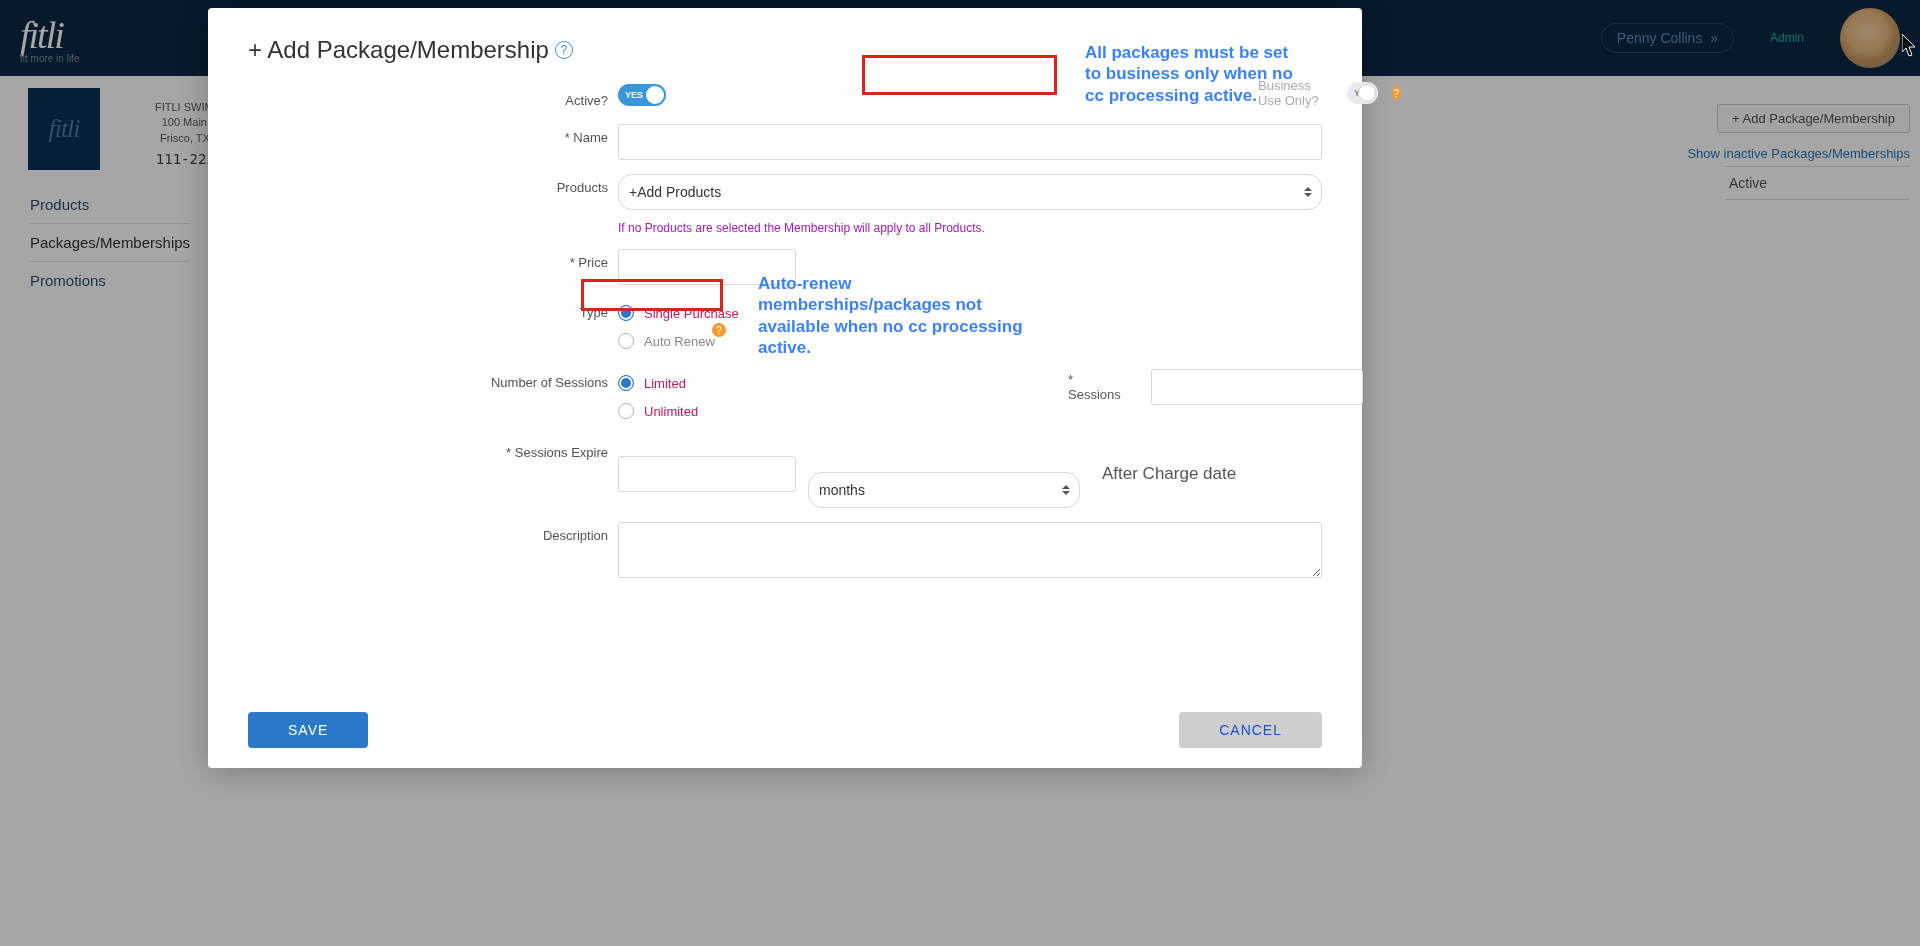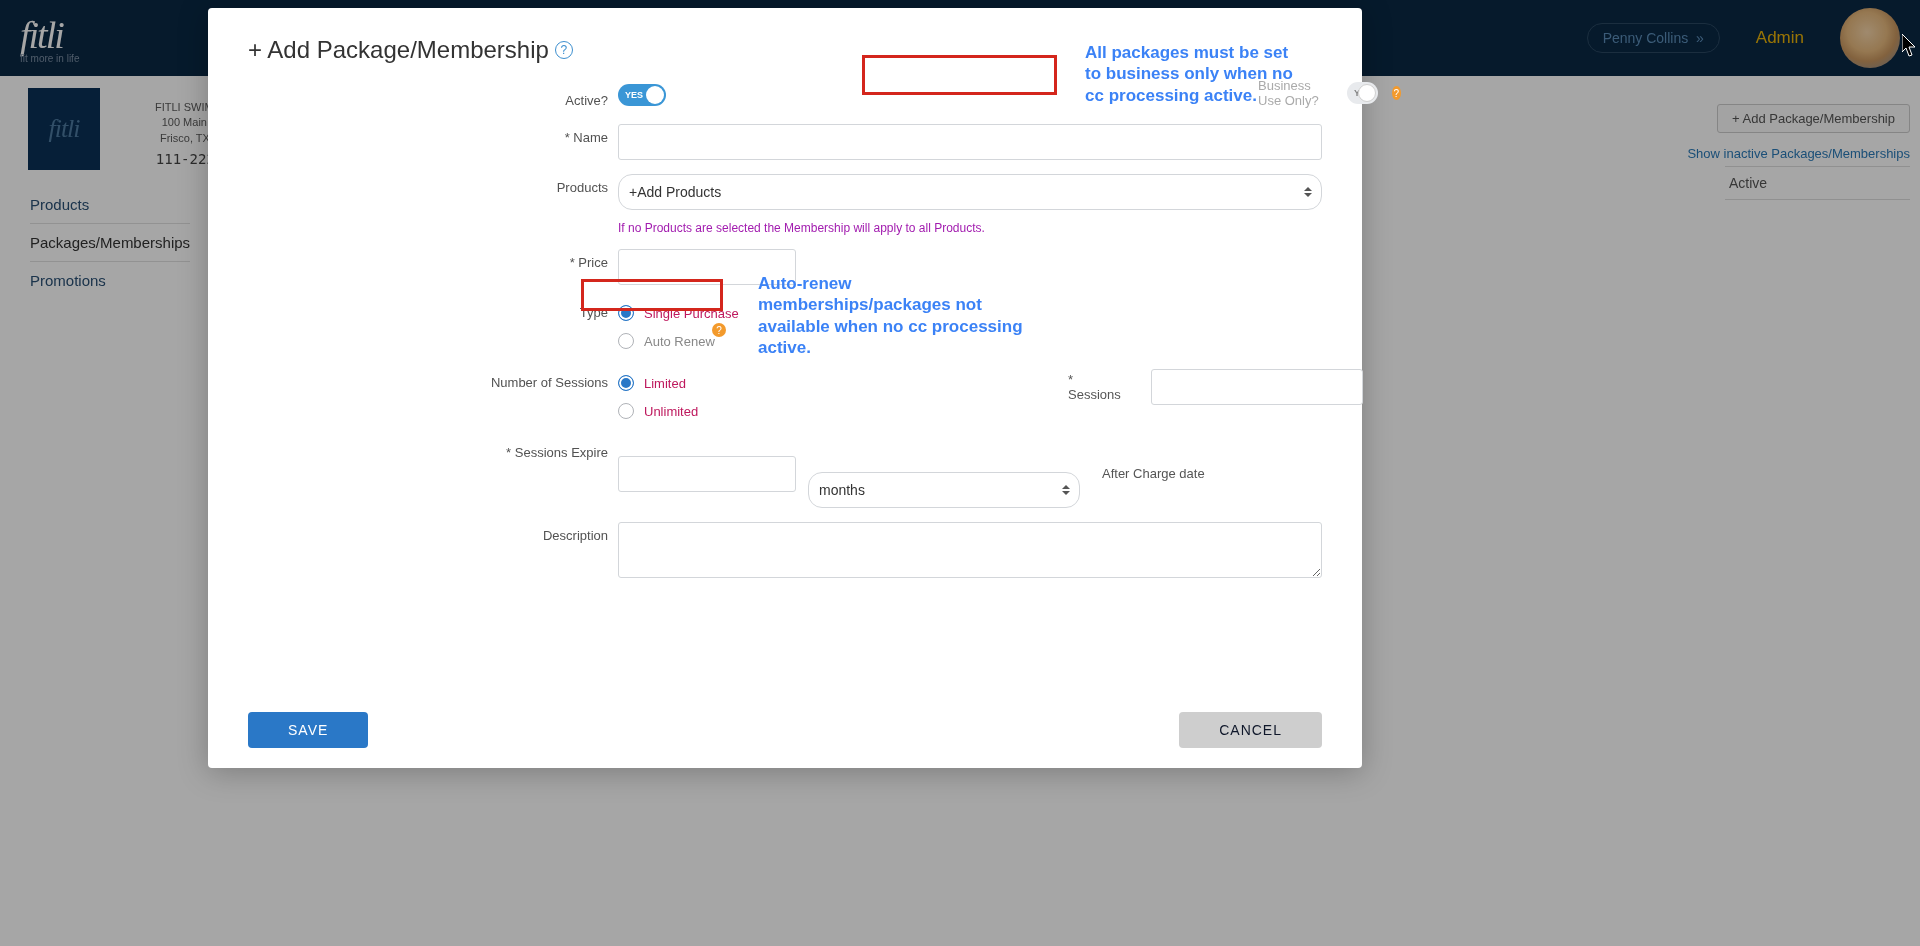--- a/index.html
+++ b/index.html
@@ -22,21 +22,21 @@
       align-items: center;
       justify-content: space-between;
       padding: 0 20px;
     }
     .bg-logo { color: #fff; display: flex; flex-direction: column; }
     .bg-logo .brand { font-family: Georgia, serif; font-style: italic; font-size: 38px; font-weight: 300; letter-spacing: -2px; }
     .bg-logo .tag { font-size: 10px; color: #7b8fa4; margin-top: -4px; }
     .bg-user { display: flex; align-items: center; gap: 36px; color: #5b8db8; }
     .bg-user-name { background: #0a2844; border: 1px solid #2a4862; border-radius: 20px; padding: 6px 15px; font-size: 14px; color: #5b8db8; }
     .bg-avatar { width: 60px; height: 60px; border-radius: 50%; background: radial-gradient(circle at 45% 40%, #f5d4a9 0%, #e6b97e 40%, #c99760 60%, #7a8ca3 100%); }
-    .bg-admin { font-size: 17px; color: #eab308; }
+    .bg-admin { font-size: 12px; color: #14b8a6; }
     
     .bg-content {
       position: absolute;
       top: 76px; left: 0; right: 0; bottom: 0;
     }
     .bg-biz-logo {
       position: absolute; top: 12px; left: 28px;
       width: 72px; height: 82px; background: #0a3156;
       color: #4e7aa0; font-family: Georgia, serif; font-style: italic;
       font-size: 26px; display: flex; align-items: center; justify-content: center; letter-spacing: -1px;
@@ -106,28 +106,28 @@
     }
     .radio.checked { border-color: #2a78c7; background: #2a78c7; box-shadow: 0 0 0 2px #fff inset; }
     .radio.checked::after { content: ""; }
     
     .sessions-side { position: absolute; left: 820px; top: 0; display: flex; align-items: center; gap: 24px; font-size: 13px; color: #555; }
     .sessions-side .text-input { width: 218px; }
     
     .expire-row { display: flex; align-items: center; gap: 12px; }
     .expire-row .text-input { width: 178px; }
     .expire-row .select-wrap { width: 272px; margin-top: 33px; }
-    .after-text { font-size: 13px; color: #555; margin-left: 10px; }
+    .after-text { font-size: 17px; color: #555; margin-left: 10px; }
     
     textarea.text-input { height: 56px; padding-top: 8px; resize: both; }
     
     .footer { display: flex; justify-content: space-between; margin-top: auto; padding-top: 20px; }
     .btn { border: none; padding: 10px 40px; border-radius: 4px; font-size: 14px; font-weight: 500; letter-spacing: 1px; cursor: pointer; }
     .btn-save { background: #2a78c7; color: #fff; }
-    .btn-cancel { background: #cecece; color: #0f172a; }
+    .btn-cancel { background: #cecece; color: #1d4ed8; }
     
     
     .anno-box { position: absolute; border: 3px solid #d4261c; pointer-events: none; }
     .anno-box.biz { left: 862px; top: 55px; width: 195px; height: 40px; }
     .anno-box.auto { left: 581px; top: 279px; width: 142px; height: 32px; }
     .anno-text { position: absolute; color: #3b82f6; font-size: 17px; font-weight: 600; line-height: 1.25; }
     .anno-text.biz { left: 1085px; top: 42px; width: 220px; }
     .anno-text.auto { left: 758px; top: 273px; width: 270px; }
     
     .cursor { position: absolute; top: 34px; right: 2px; width: 16px; height: 24px; z-index: 100; pointer-events: none; }

